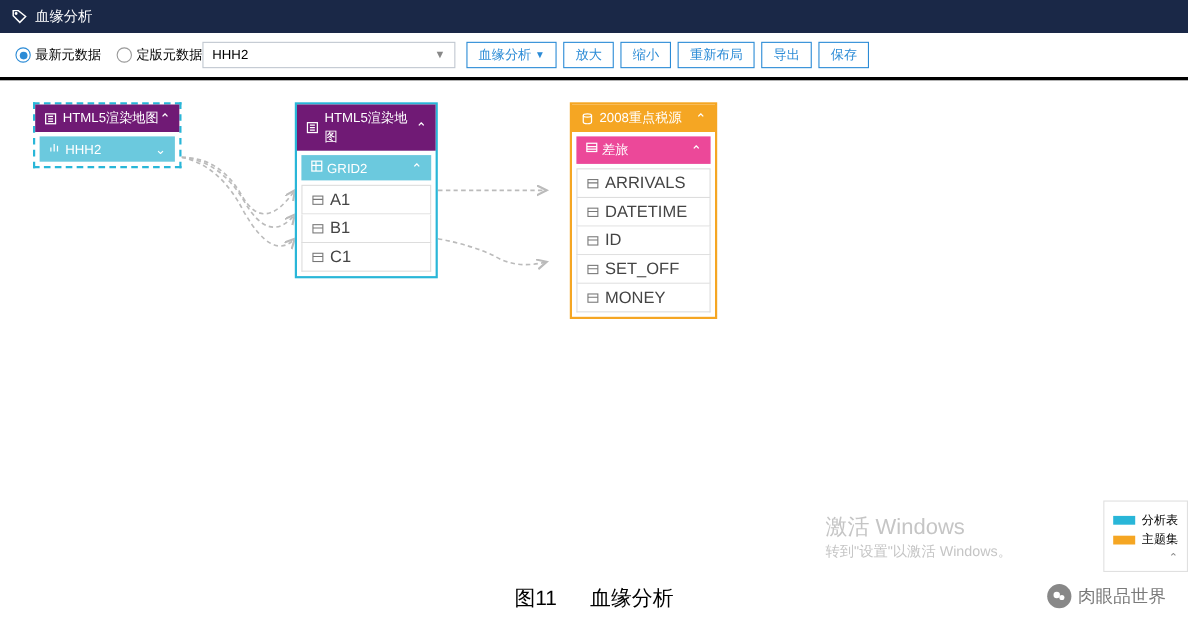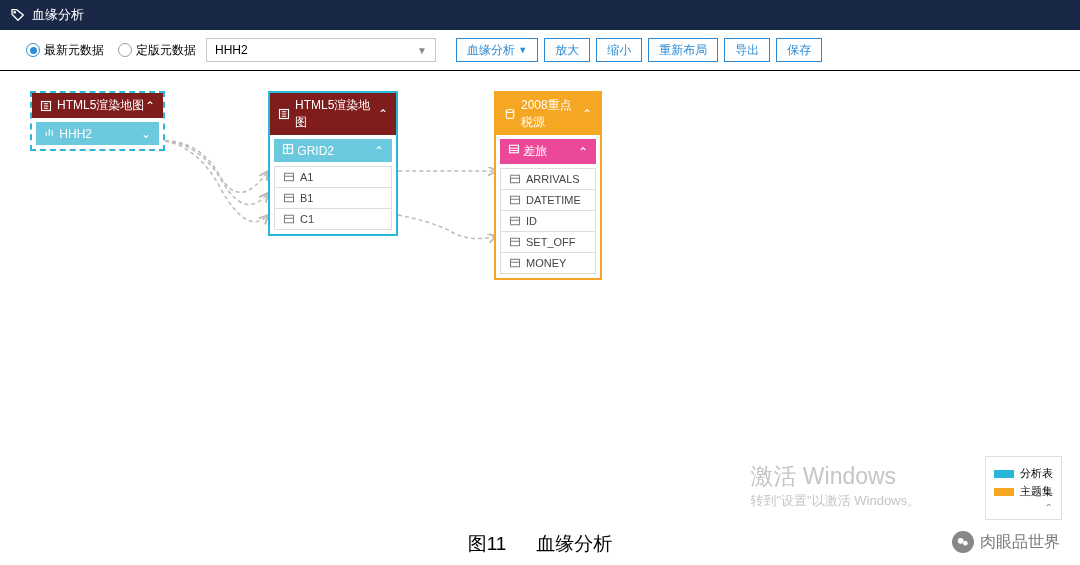--- a/index.html
+++ b/index.html
@@ -1,62 +1,62 @@
 <!DOCTYPE html>
 <html><head>
   <meta charset="utf-8">
   <style>
     * { margin: 0; padding: 0; box-sizing: border-box; font-family: "Microsoft YaHei", Arial, sans-serif; }
     body { width: 1080px; height: 565px; background: #fff; position: relative; overflow: hidden; }
     
     .header-bar { background: #1a2847; color: #fff; height: 30px; display: flex; align-items: center; padding: 0 10px; font-size: 13px; }
     .header-bar svg { margin-right: 6px; }
     
-    .toolbar { display: flex; align-items: center; padding: 8px 26px; gap: 10px; border-bottom: 1px solid #000000; }
+    .toolbar { display: flex; align-items: center; padding: 8px 14px; border-bottom: 3px solid #000000; }
     .radio-group { display: flex; gap: 14px; align-items: center; }
     .radio-item { display: flex; align-items: center; gap: 4px; font-size: 12px; cursor: pointer; }
     .radio-circle { width: 14px; height: 14px; border-radius: 50%; border: 1.5px solid #999; display: flex; align-items: center; justify-content: center; }
     .radio-circle.checked { border-color: #2b8bd6; }
     .radio-circle.checked::after { content: ''; width: 7px; height: 7px; background: #2b8bd6; border-radius: 50%; }
     
     .dropdown { border: 1px solid #c0c7d0; height: 24px; min-width: 230px; display: flex; align-items: center; justify-content: space-between; padding: 0 8px; font-size: 12px; background: #fff; cursor: pointer; }
     .dropdown .arrow { color: #888; font-size: 10px; }
     
     .btn { border: 1px solid #2b8bd6; color: #2b8bd6; background: #fff; height: 24px; padding: 0 10px; font-size: 12px; cursor: pointer; display: flex; align-items: center; }
     .btn-group { display: flex; gap: 6px; margin-left: 10px; }
     
     .canvas { position: relative; width: 100%; height: 480px; }
     
     .node-card { position: absolute; border: 2px solid; background: #fff; font-size: 12px; }
     .node-card.cyan { border-color: #29b6d8; }
     .node-card.orange { border-color: #f5a623; }
     .node-card.dashed { border-style: dashed; border-width: 2px; }
     
     .node-header { color: #fff; display: flex; align-items: center; justify-content: space-between; padding: 4px 8px; font-size: 12px; }
-    .node-header.cyan { background: #7f1d1d; }
+    .node-header.cyan { background: #701a75; }
     .node-header.orange { background: #f5a623; }
     .node-header .chev { font-size: 12px; }
     .node-header .title-wrap { display: flex; align-items: center; gap: 5px; }
     
     .sub-header { display: flex; align-items: center; justify-content: space-between; padding: 4px 8px; color: #fff; font-size: 12px; margin: 4px; }
     .sub-header.cyan-light { background: #6bc9de; }
     .sub-header.orange-light { background: #ec4899; }
     
-    .row-item { display: flex; align-items: center; gap: 5px; padding: 4px 8px; margin: 0 4px; border: 1px solid #ddd; border-top: none; font-size: 11px; color: #444; background: #fff; }
+    .row-item { display: flex; align-items: center; gap: 5px; padding: 4px 8px; margin: 0 4px; border: 1px solid #ddd; border-top: none; font-size: 15px; color: #444; background: #fff; }
     .row-item:first-of-type { border-top: 1px solid #ddd; }
     .row-list { padding-bottom: 4px; }
     
     .icon-sm { width: 12px; height: 12px; flex-shrink: 0; }
     
     svg.connector { position: absolute; top: 0; left: 0; pointer-events: none; }
     
     .watermark { position: absolute; right: 160px; bottom: 55px; color: #c5c5c5; font-size: 13px; text-align: left; }
-    .watermark .big { font-size: 23px; }
-    
-    .legend { position: absolute; right: 18px; bottom: 45px; background: #fff; border: 1px solid #e0e0e0; padding: 6px 8px; font-size: 11px; }
+    .watermark .big { font-size: 20px; }
+    
+    .legend { position: absolute; right: 0; bottom: 45px; background: #fff; border: 1px solid #e0e0e0; padding: 6px 8px; font-size: 11px; }
     .legend-row { display: flex; align-items: center; gap: 6px; margin: 3px 0; }
     .legend-swatch { width: 20px; height: 8px; }
     .legend-chev { text-align: right; color: #888; font-size: 10px; margin-top: 2px; }
     
     .wechat-badge { position: absolute; right: 20px; bottom: 12px; display: flex; align-items: center; gap: 6px; color: #7a7a7a; font-size: 16px; }
     .wechat-icon { width: 22px; height: 22px; background: #888; border-radius: 50%; display: flex; align-items: center; justify-content: center; color: #fff; font-size: 12px; }
     
     .caption { position: absolute; left: 50%; transform: translateX(-50%); bottom: 8px; font-size: 19px; color: #000; display: flex; gap: 30px; }
   </style>
 </head>
@@ -171,21 +171,21 @@
       <div class="row-item">
           <svg class="icon-sm" viewBox="0 0 16 16" fill="none" stroke="#777" stroke-width="1.3">
             <rect x="2" y="3" width="12" height="10"></rect>
             <path d="M2 7h12"></path>
           </svg>
           <span>C1</span>
         </div>
     </div>
   </div>
 
-  <div class="node-card orange" style="left:494px; top:20px; width:108px;">
+  <div class="node-card orange" style="left:518px; top:20px; width:134px;">
     <div class="node-header orange">
       <div class="title-wrap">
         <svg class="icon-sm" viewBox="0 0 16 16" fill="none" stroke="#fff" stroke-width="1.5">
             <ellipse cx="8" cy="4" rx="5" ry="2"></ellipse>
             <path d="M3 4v8c0 1 2 2 5 2s5-1 5-2V4"></path>
           </svg>
         <span>2008重点税源</span>
       </div>
       <span class="chev">⌃</span>
     </div>

